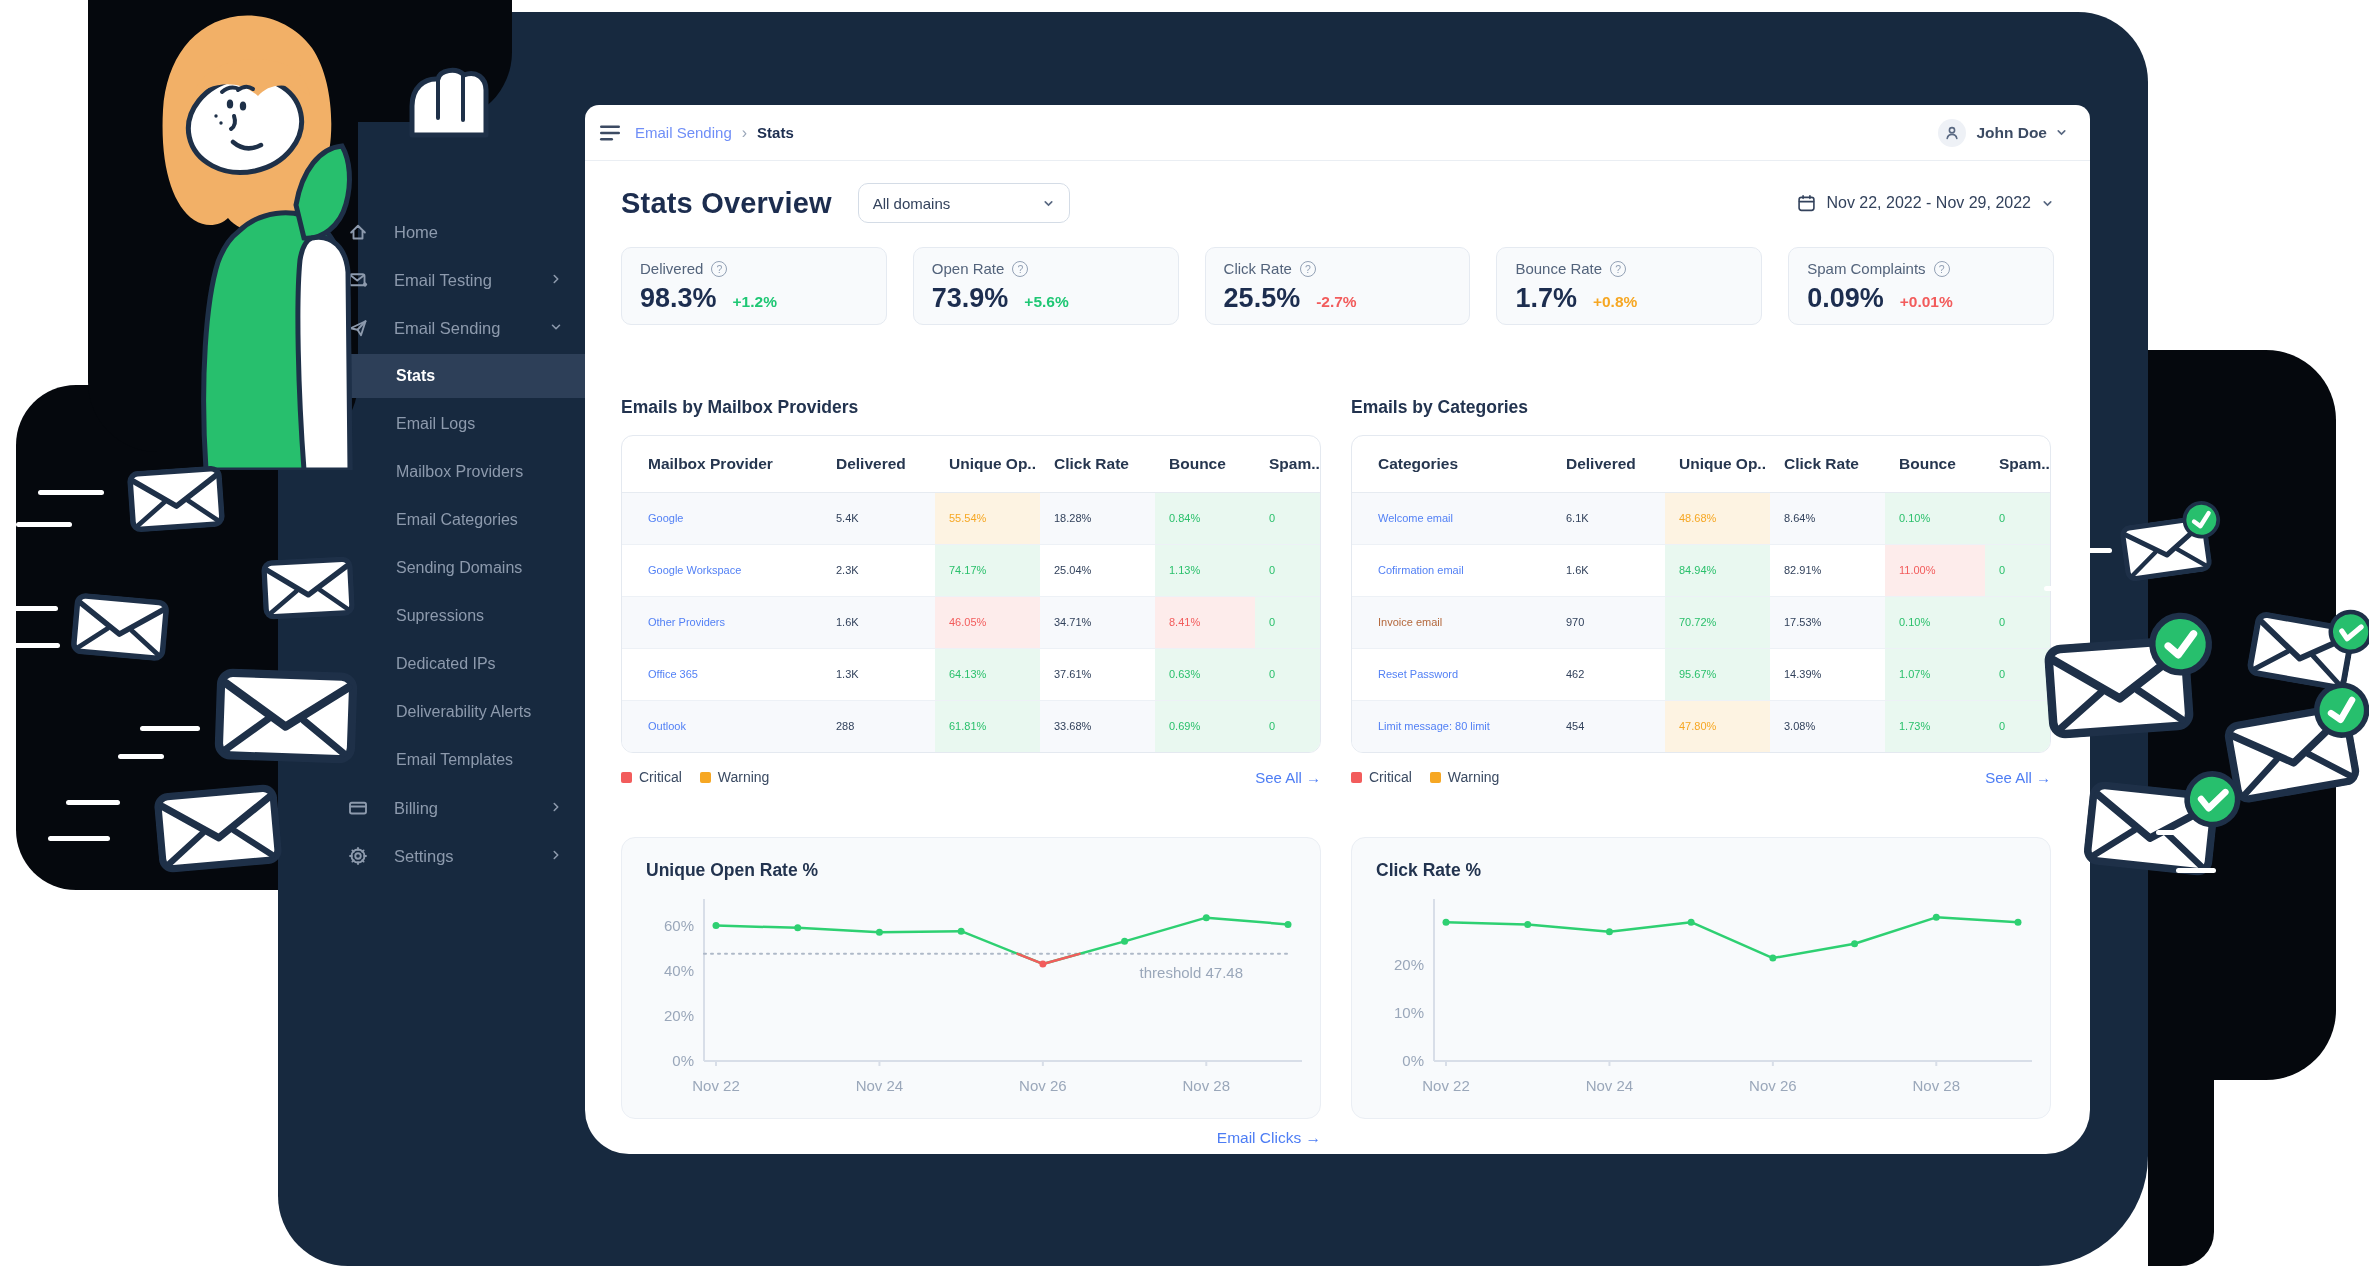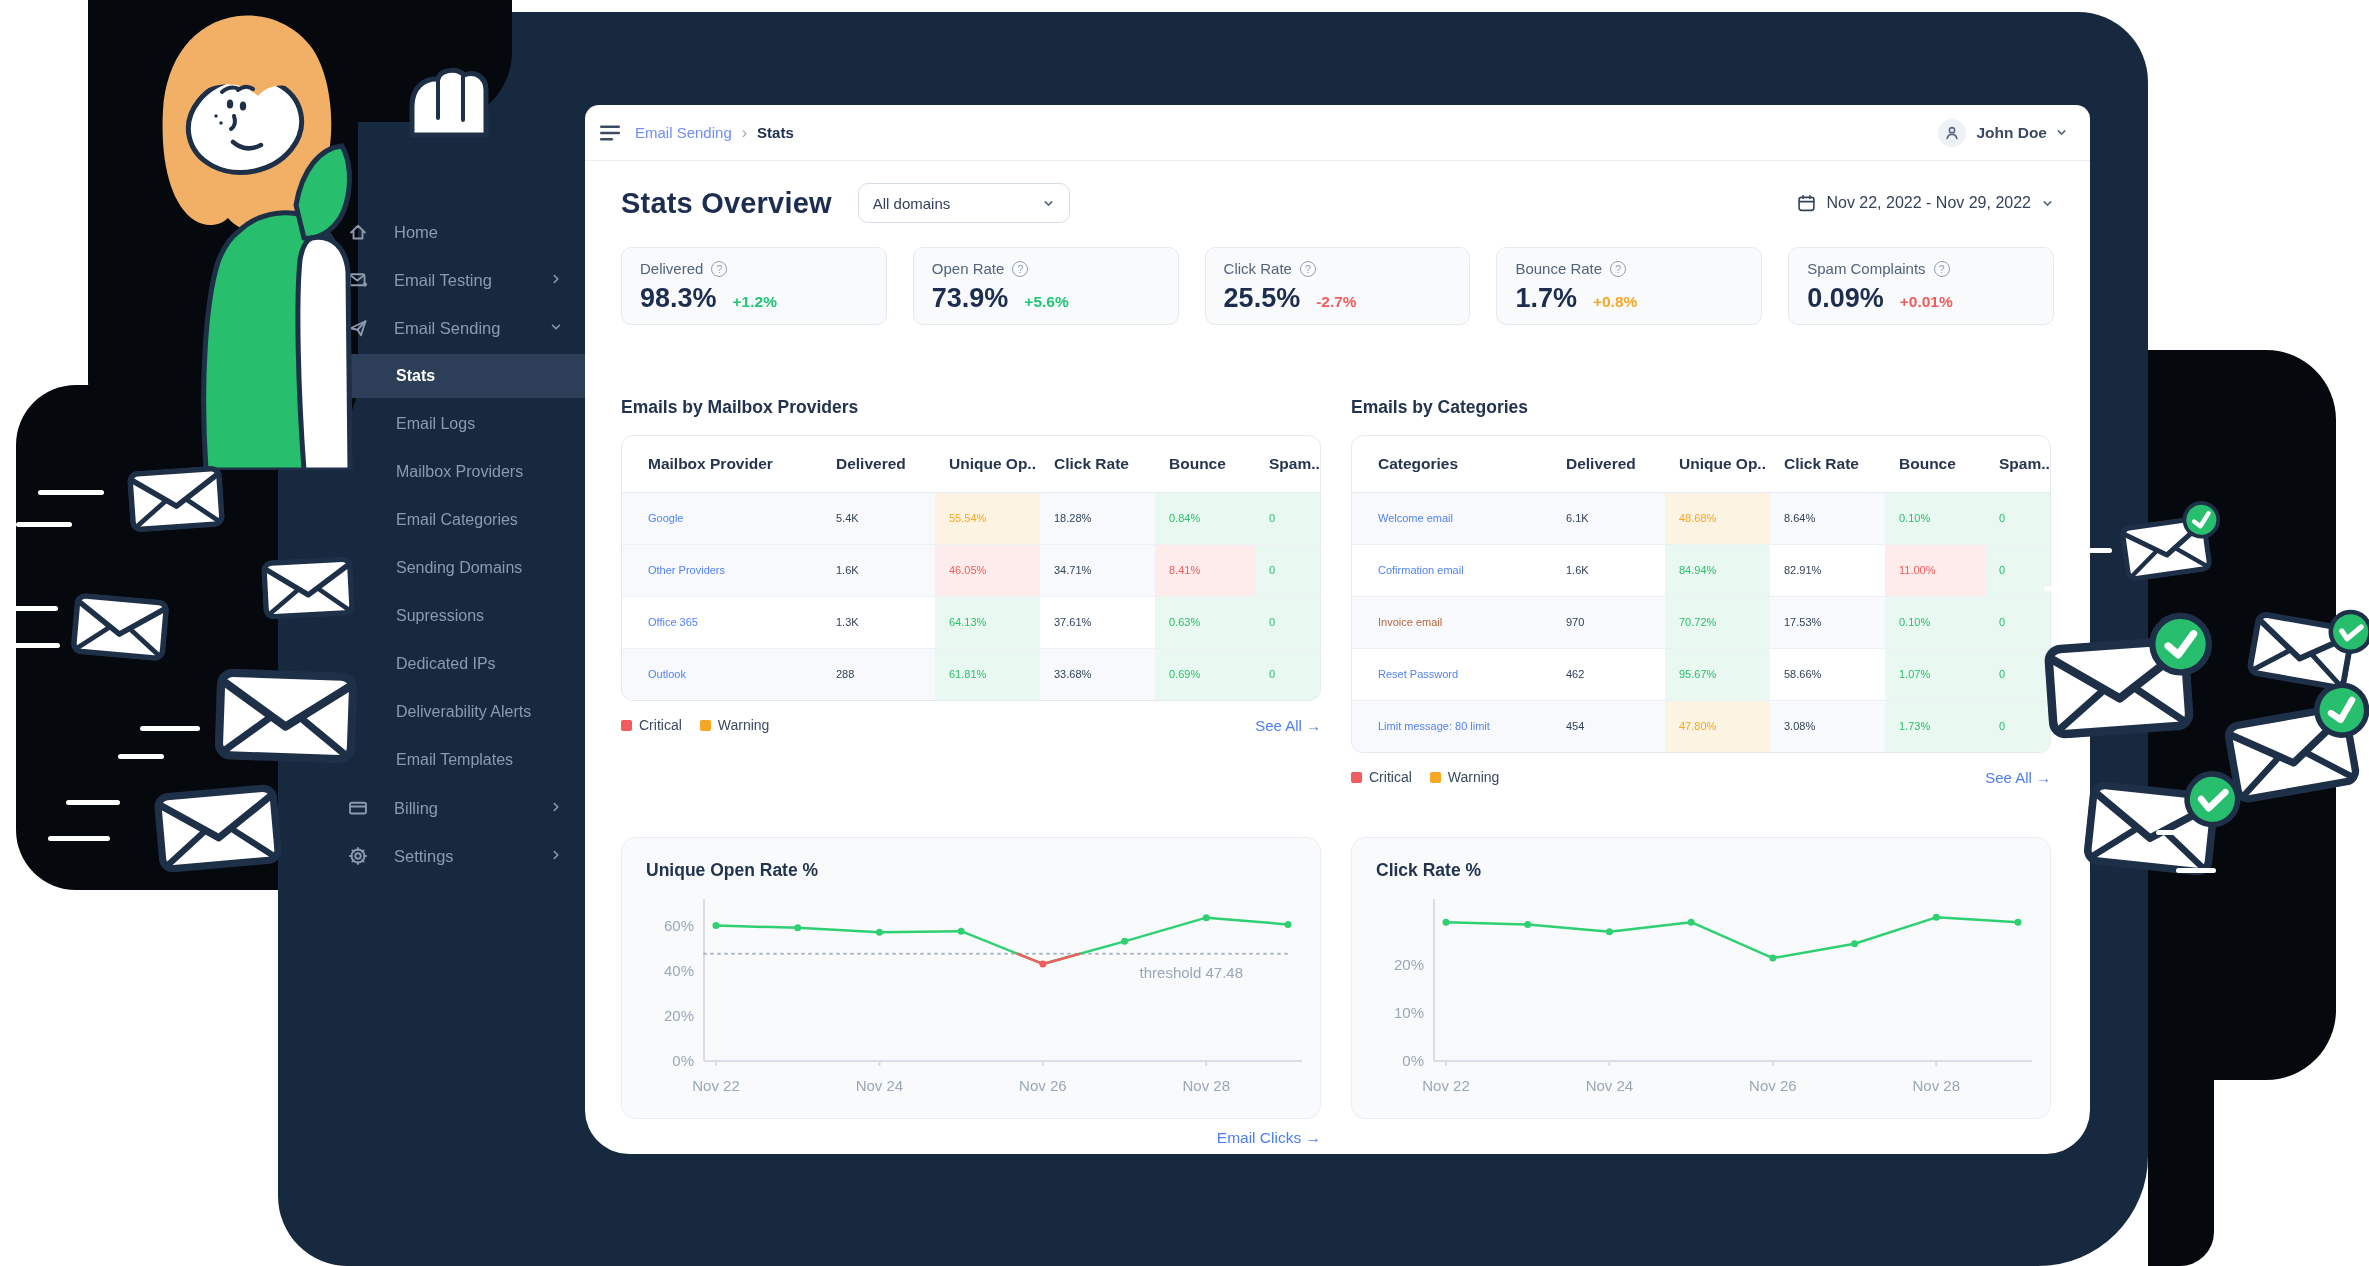--- a/index.html
+++ b/index.html
@@ -345,20 +345,28 @@
                 </thead>
                 <tbody>
                   <tr class="shade">
                     <td><span class="link-blue">Google</span></td>
                     <td>5.4K</td>
                     <td class="st-warning">55.54%</td>
                     <td>18.28%</td>
                     <td class="st-ok">0.84%</td>
                     <td class="st-ok">0</td>
                   </tr>
+                  <tr>
+                    <td><span class="link-blue">Google Workspace</span></td>
+                    <td>2.3K</td>
+                    <td class="st-ok">74.17%</td>
+                    <td>25.04%</td>
+                    <td class="st-ok">1.13%</td>
+                    <td class="st-ok">0</td>
+                  </tr>
                   <tr class="shade">
                     <td><span class="link-blue">Other Providers</span></td>
                     <td>1.6K</td>
                     <td class="st-critical">46.05%</td>
                     <td>34.71%</td>
                     <td class="st-critical">8.41%</td>
                     <td class="st-ok">0</td>
                   </tr>
                   <tr>
                     <td><span class="link-blue">Office 365</span></td>
@@ -436,21 +444,21 @@
                     <td>970</td>
                     <td class="st-ok">70.72%</td>
                     <td>17.53%</td>
                     <td class="st-ok">0.10%</td>
                     <td class="st-ok">0</td>
                   </tr>
                   <tr>
                     <td><span class="link-blue">Reset Password</span></td>
                     <td>462</td>
                     <td class="st-ok">95.67%</td>
-                    <td>58.66%</td>
+                    <td>14.39%</td>
                     <td class="st-ok">1.07%</td>
                     <td class="st-ok">0</td>
                   </tr>
                   <tr class="shade">
                     <td><span class="link-blue">Limit message: 80 limit</span></td>
                     <td>454</td>
                     <td class="st-warning">47.80%</td>
                     <td>3.08%</td>
                     <td class="st-ok">1.73%</td>
                     <td class="st-ok">0</td>

